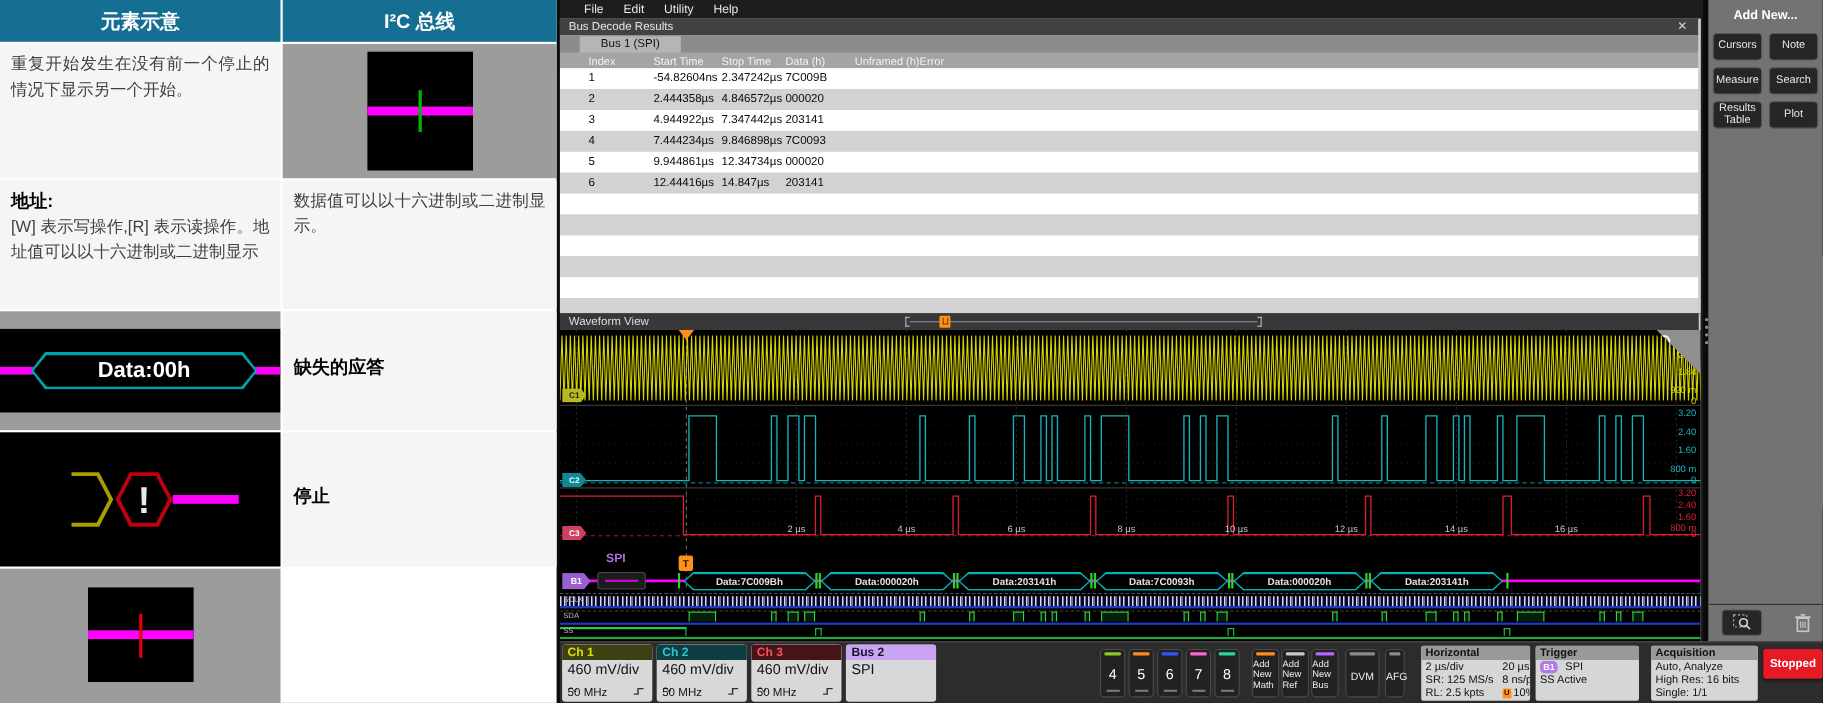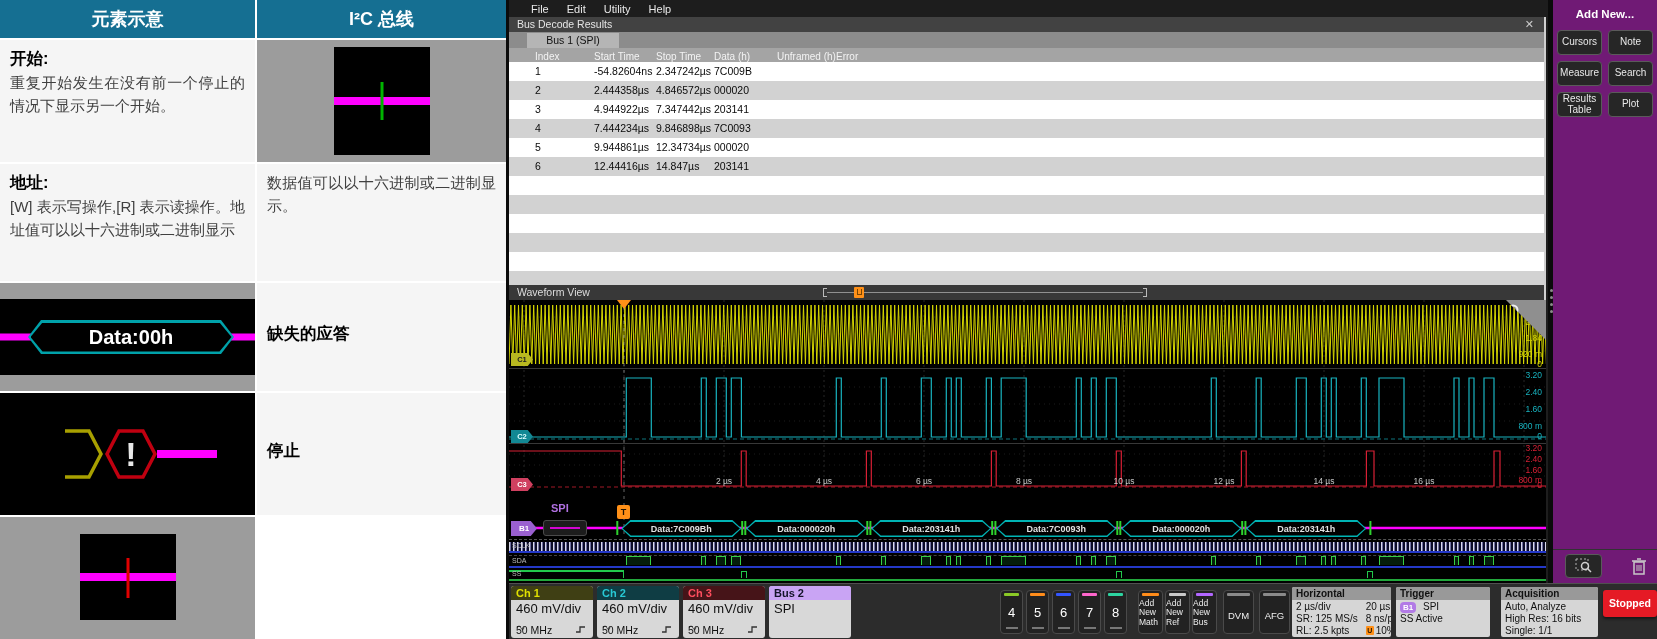--- a/index.html
+++ b/index.html
@@ -75,21 +75,21 @@
   .dln{position:absolute;left:0;right:0;top:239px;border-top:1px dashed #555}
   .sclk{position:absolute;left:0;right:0;top:242px;height:11px;border-bottom:2px solid #2438c8;
         background:repeating-linear-gradient(90deg,#d8d8ea 0 1px,#7070a0 1px 2px,#0a0a28 2px 4px)}
   .sda{position:absolute;left:0;right:0;top:255px;height:13px;border-top:1px dashed #444;border-bottom:2px solid #2438c8}
   .sdap{position:absolute;bottom:1px;height:9px;border:1.5px solid #35d045;border-bottom:none;background:rgba(30,160,60,.18)}
   .ss{position:absolute;left:0;right:0;top:269px;height:12px;border-bottom:2px solid #22a83c}
   .ssp{position:absolute;bottom:1px;height:7px;width:6px;border:1.5px solid #22c84c;border-bottom:none}
   .ssplat{position:absolute;bottom:1px;left:0;width:115px;height:8px;border-top:2px solid #22c84c;border-right:1.5px solid #22c84c}
 
   
-  .sidebar{position:absolute;left:1553px;top:0;width:104px;height:583px;background:#701a75}
+  .sidebar{position:absolute;left:1553px;top:0;width:104px;height:583px;background:#737373}
   .sbtitle{color:#fff;font-size:11.5px;font-weight:bold;text-align:center;padding-top:8px}
   .sbgrid{display:grid;grid-template-columns:45px 45px;gap:6px;justify-content:center;margin-top:10px}
   .sbtn{height:25px;background:#262626;border:1px solid #5a5a5a;border-radius:4px;color:#e8e8e8;font-size:10px;
         display:flex;align-items:center;justify-content:center;text-align:center;white-space:pre-line;line-height:1.05}
   .sbtools{position:absolute;left:0;bottom:2px;width:100%;height:32px;border-top:1px solid #333;display:flex;align-items:center;gap:18px;padding-left:12px}
   .toolbtn{width:38px;height:24px;background:#262626;border:1px solid #5a5a5a;border-radius:4px;display:flex;align-items:center;justify-content:center}
   .grip{position:absolute;left:1548px;top:287px;width:6px;height:36px;display:flex;flex-direction:column;gap:4px;align-items:center;padding-top:2px}
   .grip i{width:3px;height:3px;border-radius:50%;background:#8a8a8a}
 
   
@@ -119,21 +119,20 @@
            font-size:10.5px;text-align:center;line-height:27px;box-shadow:0 2px 3px rgba(0,0,0,.5)}
 </style>
 </head>
 <body>
 
 <div class="doc">
   <div class="doc-h">元素示意</div>
   <div class="doc-h">I²C 总线</div>
 
   <div class="doc-txt">
-    <div class="t">开始:</div>
     <div class="b">重复开始发生在没有前一个停止的情况下显示另一个开始。</div>
   </div>
   <div class="illo gray">
     <div class="bbox" style="width:96px;height:108px;top:7px">
       <div class="hline"></div>
       <div class="vline" style="top:32%;height:36%;background:#00b400"></div>
     </div>
   </div>
 
   <div class="doc-txt">
@@ -557,21 +556,21 @@
         <div class="addlab">Add
 New
 Bus</div>
       </div>
     </div>
   <div>
       <div class="exbtn" style="left:714px;width:31px">
         <div class="stripe" style="background:#8a8a8a"></div>
         <div class="exlab">DVM</div>
       </div>
-      <div class="exbtn" style="left:750px;width:31px">
+      <div class="exbtn" style="left:750px;width:18px">
         <div class="stripe" style="background:#8a8a8a"></div>
         <div class="exlab">AFG</div>
       </div>
     </div>
 
   <div class="panel" style="left:783px;width:99px">
     <div class="ptitle">Horizontal</div>
     <div class="pbody hcols">
       <div>
           <div class="hl">2 µs/div</div>

